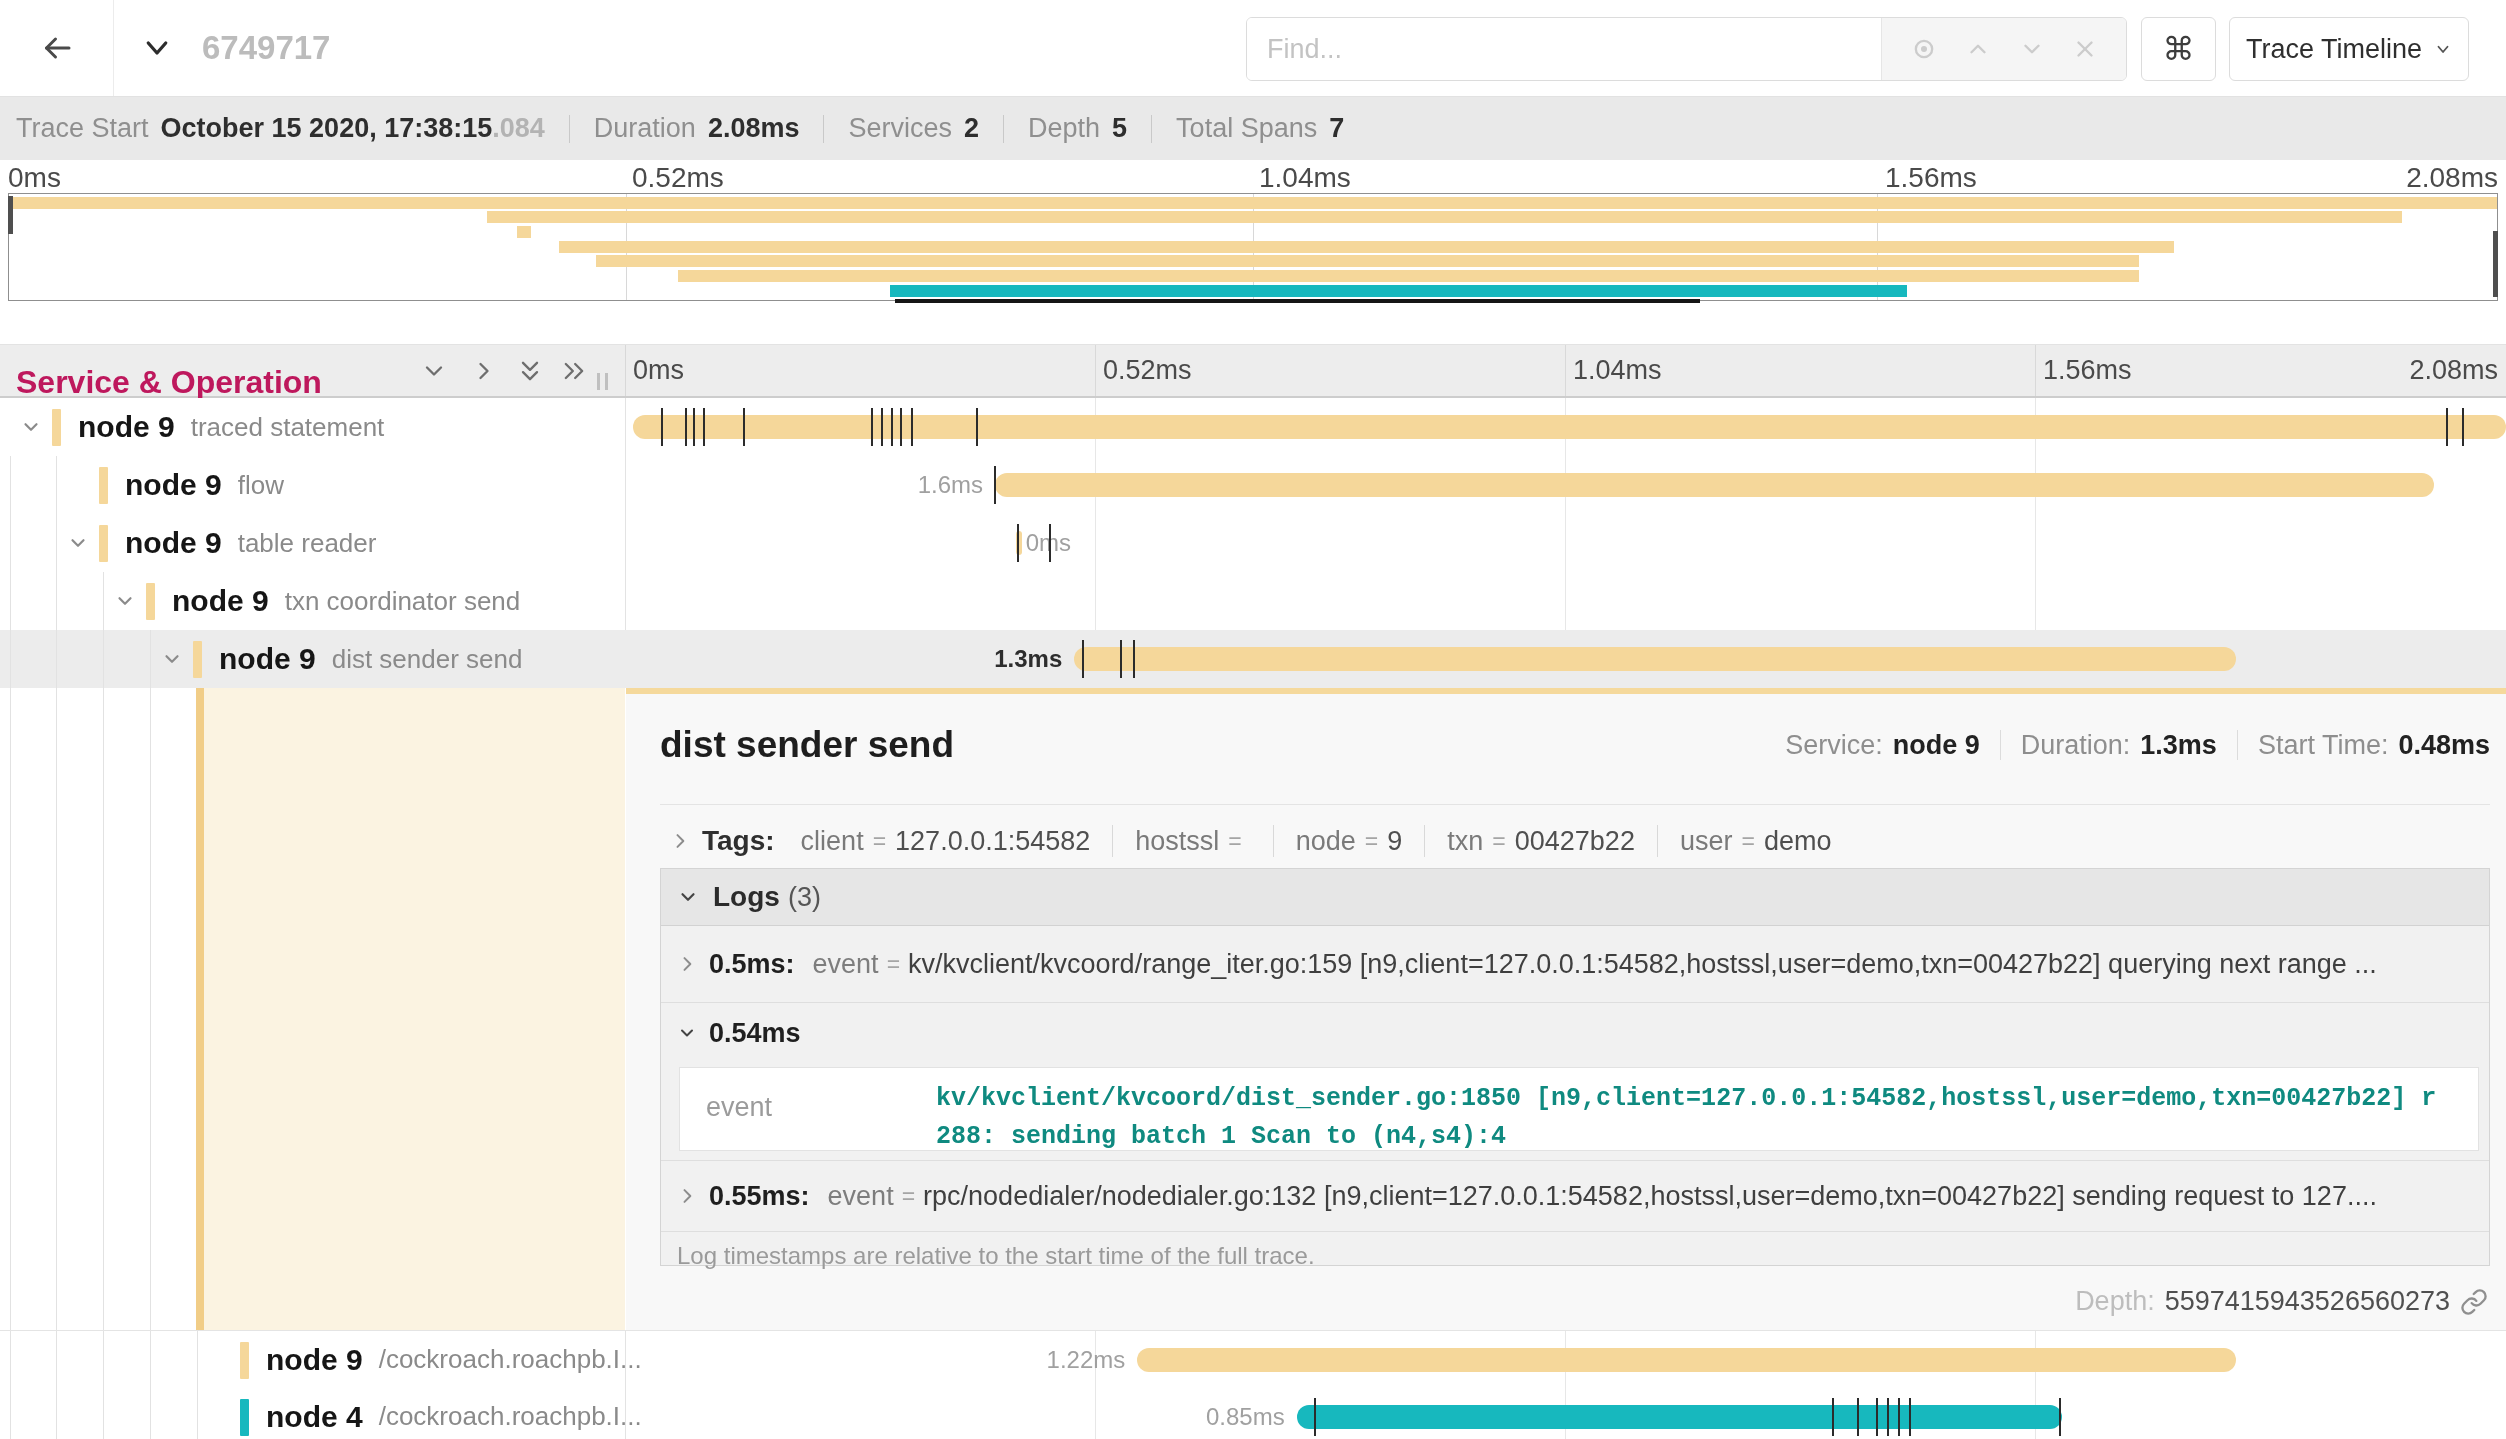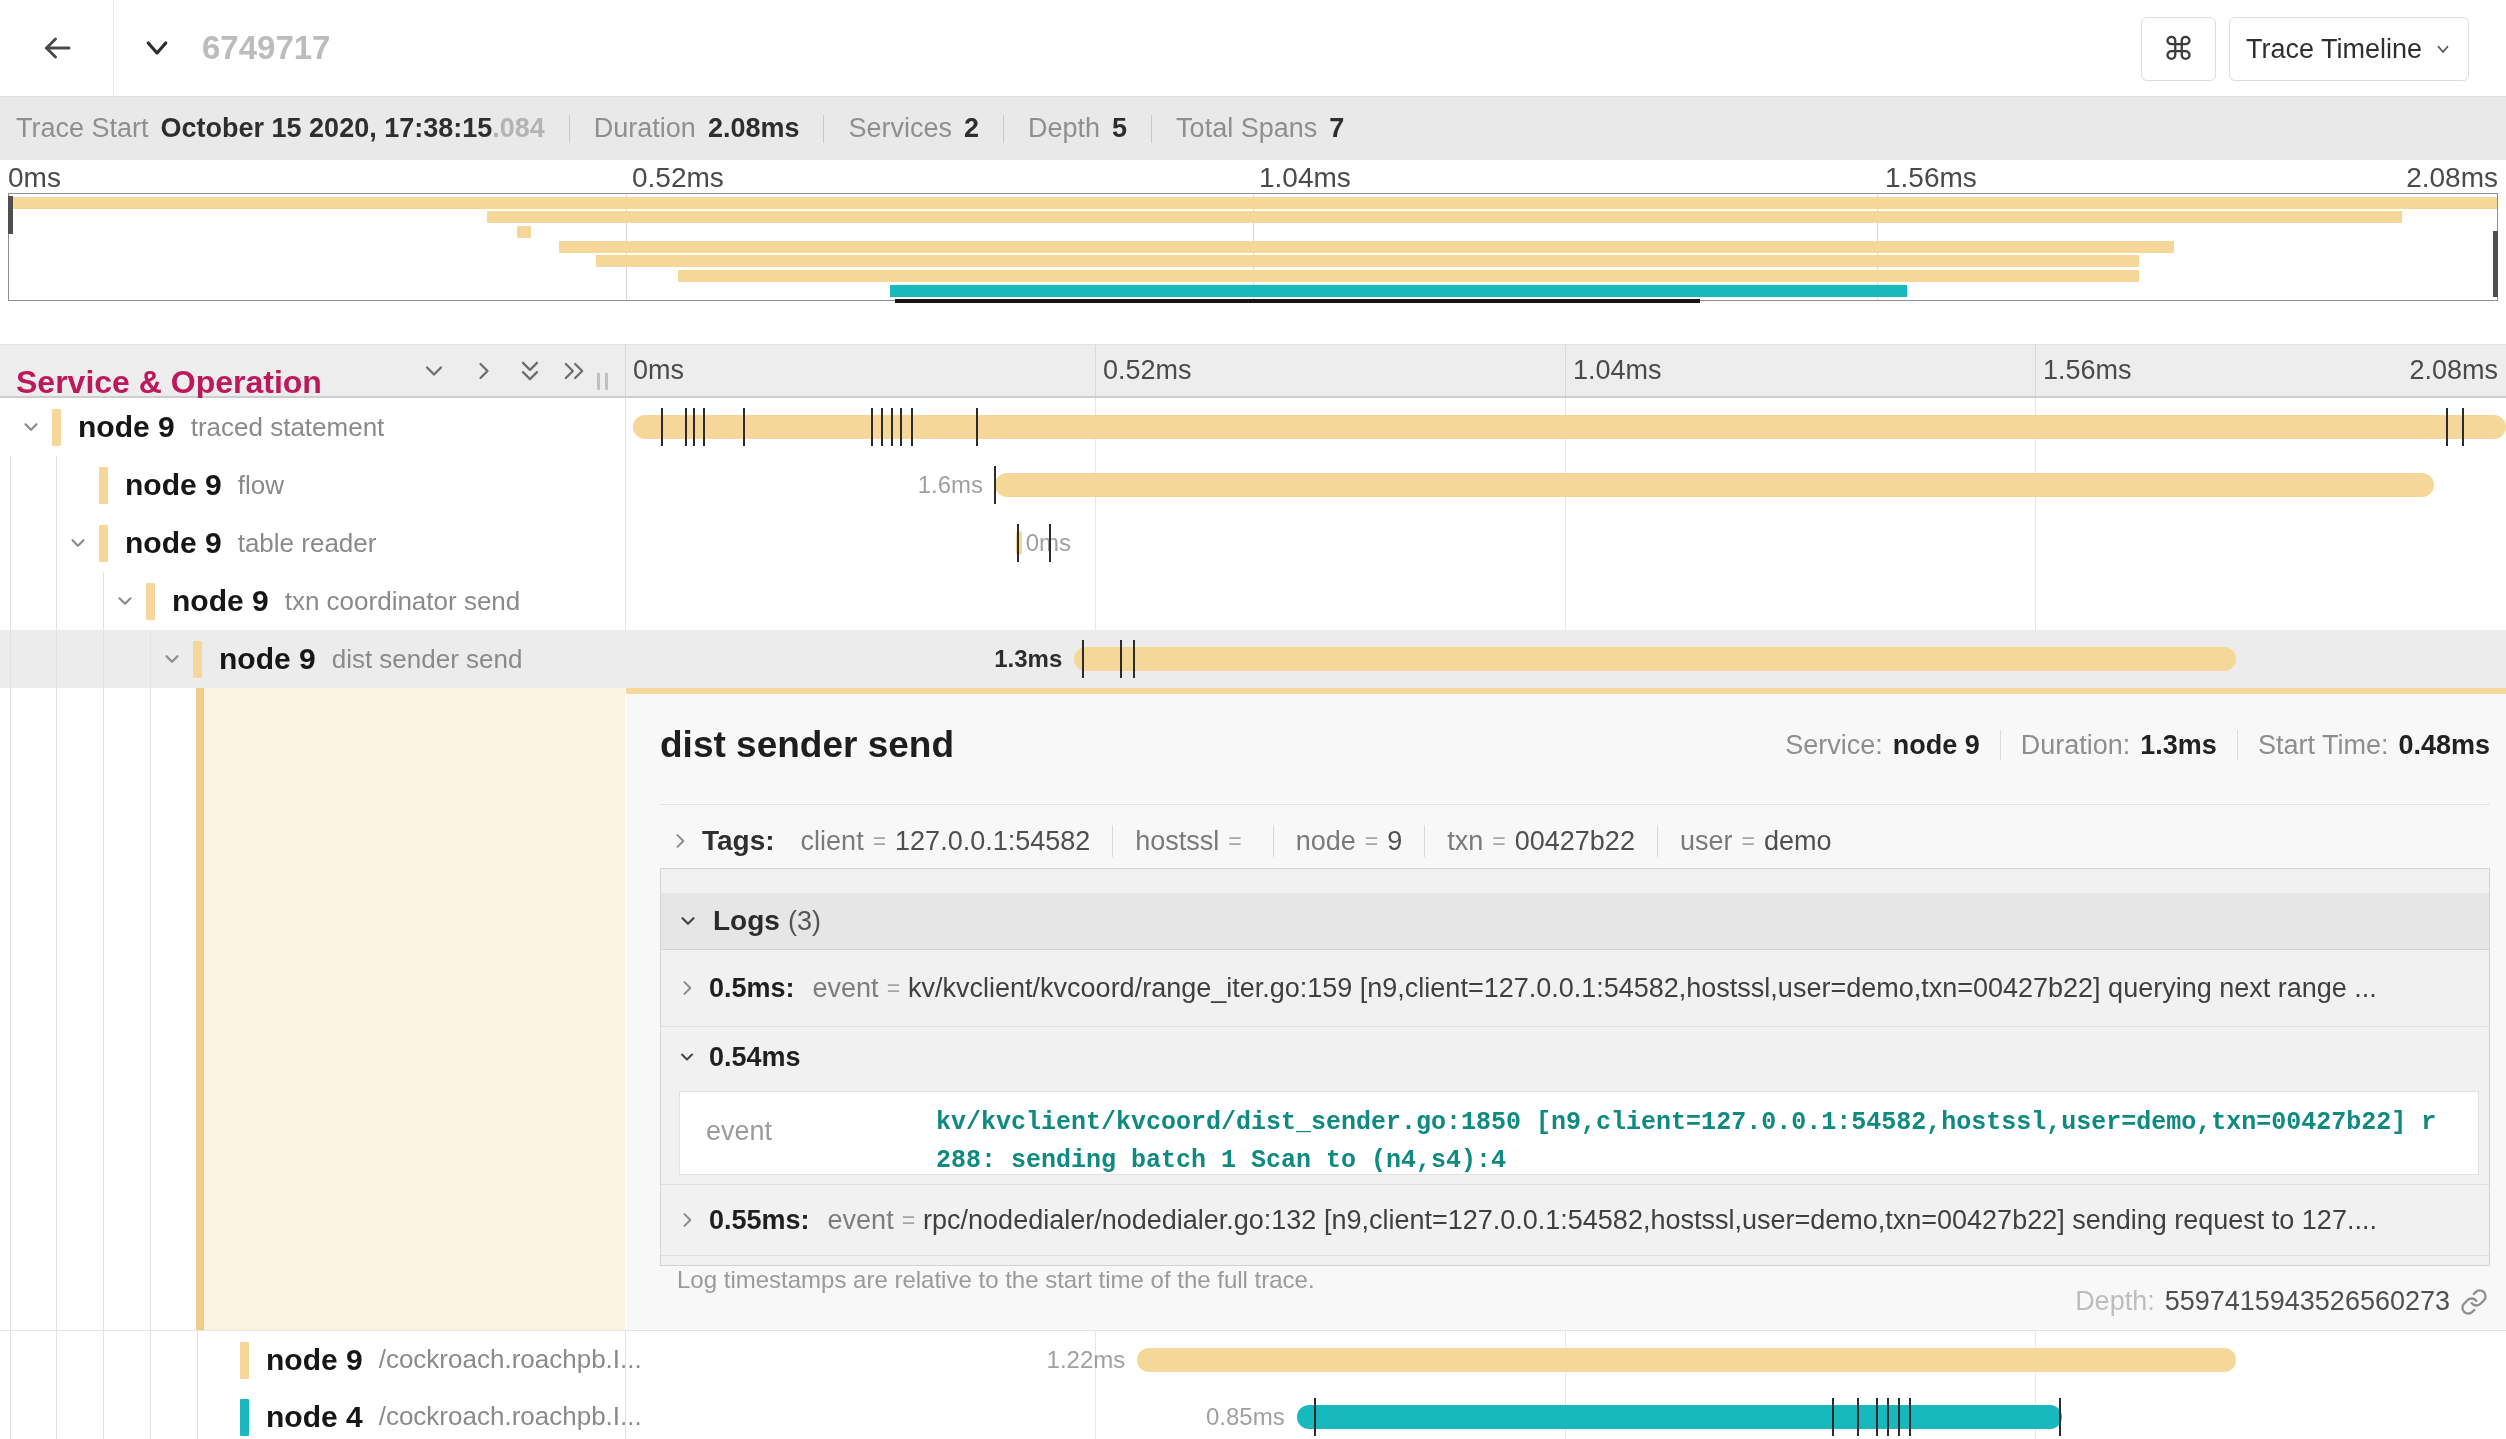--- a/index.html
+++ b/index.html
@@ -88,21 +88,21 @@
   .meta-sep{width:1px;height:30px;background:#dcdcdc;margin:0 20px;}
   #d-divider{position:absolute;left:34px;right:16px;top:110px;height:1px;background:#e4e4e4;}
   #d-tags{position:absolute;left:44px;right:16px;top:120px;height:54px;display:flex;align-items:center;}
   #tags-label{font-size:28px;font-weight:bold;color:#2f2f2f;margin:0 26px 0 12px;}
   .tag-key{font-size:27px;color:#7a7a7a;}
   .tag-eq{font-size:23px;color:#a5a5a5;margin:0 9px;}
   .tag-val{font-size:27px;color:#4f4f4f;}
   .tag-sep{width:1px;height:32px;background:#d9d9d9;margin:0 22px;}
 
   #logs-box{position:absolute;left:34px;right:16px;top:174px;height:398px;border:1px solid #d4d4d4;background:#f1f1f1;box-sizing:border-box;}
-  #lg-head{height:57px;background:#e6e6e6;border-bottom:1px solid #d2d2d2;padding-left:16px;box-sizing:border-box;display:flex;align-items:center;margin-top:24px;}
+  #lg-head{height:57px;background:#e6e6e6;border-bottom:1px solid #d2d2d2;padding-left:16px;box-sizing:border-box;display:flex;align-items:center;}
   #lg-head .t{font-size:28px;font-weight:bold;color:#2b2b2b;margin-left:14px;}
   #lg-head .c{font-size:27px;color:#555;margin-left:8px;}
   .lg-row{position:relative;padding-left:16px;box-sizing:border-box;border-bottom:1px solid #dedede;}
   #lg-r1{height:77px;}
   #lg-r3{height:71px;}
   .lg-row .hline{height:100%;display:flex;align-items:center;overflow:hidden;white-space:nowrap;}
   .lg-time{font-size:27px;font-weight:bold;color:#1f1f1f;margin-left:12px;}
   .lg-key{font-size:27px;color:#7d7d7d;margin-left:18px;}
   .lg-eq{font-size:23px;color:#a5a5a5;margin:0 8px;}
   .lg-val{font-size:27px;color:#3f3f3f;overflow:hidden;text-overflow:ellipsis;}
@@ -128,20 +128,39 @@
         <line x1="20" y1="12" x2="5" y2="12"></line>
           <polyline points="11 18 5 12 11 6"></polyline>
       </svg>
     </div>
     <div id="title-wrap">
       <svg id="title-chevron" class="ic" width="30" height="30" viewBox="0 0 24 24" stroke="#2d2d2d" stroke-width="2.6">
         <polyline points="5 8 12 16 19 8"></polyline>
       </svg>
       <span id="trace-id">6749717</span>
     </div>
+    <div id="find-group">
+      <input id="find-input" type="text" placeholder="Find..." style="">
+      <div id="find-suffix">
+        <svg class="ic" width="28" height="28" viewBox="0 0 24 24" stroke="#cccccc" stroke-width="2">
+          <circle cx="12" cy="12" r="7"></circle>
+            <circle cx="12" cy="12" r="1.6" fill="#cccccc"></circle>
+        </svg>
+        <svg class="ic" width="26" height="26" viewBox="0 0 24 24" stroke="#cccccc" stroke-width="2.2">
+          <polyline points="6 15 12 9 18 15"></polyline>
+        </svg>
+        <svg class="ic" width="26" height="26" viewBox="0 0 24 24" stroke="#cccccc" stroke-width="2.2">
+          <polyline points="6 9 12 15 18 9"></polyline>
+        </svg>
+        <svg class="ic" width="26" height="26" viewBox="0 0 24 24" stroke="#cccccc" stroke-width="2.2">
+          <line x1="6" y1="6" x2="18" y2="18"></line>
+            <line x1="18" y1="6" x2="6" y2="18"></line>
+        </svg>
+      </div>
+    </div>
     <div id="kbd-btn">
       <span>⌘</span>
     </div>
     <div id="view-btn">
       <span>Trace Timeline</span>
       <svg class="ic" width="18" height="18" viewBox="0 0 24 24" stroke="#555" stroke-width="2.4">
         <polyline points="6 9 12 16 18 9"></polyline>
       </svg>
     </div>
   </div>

